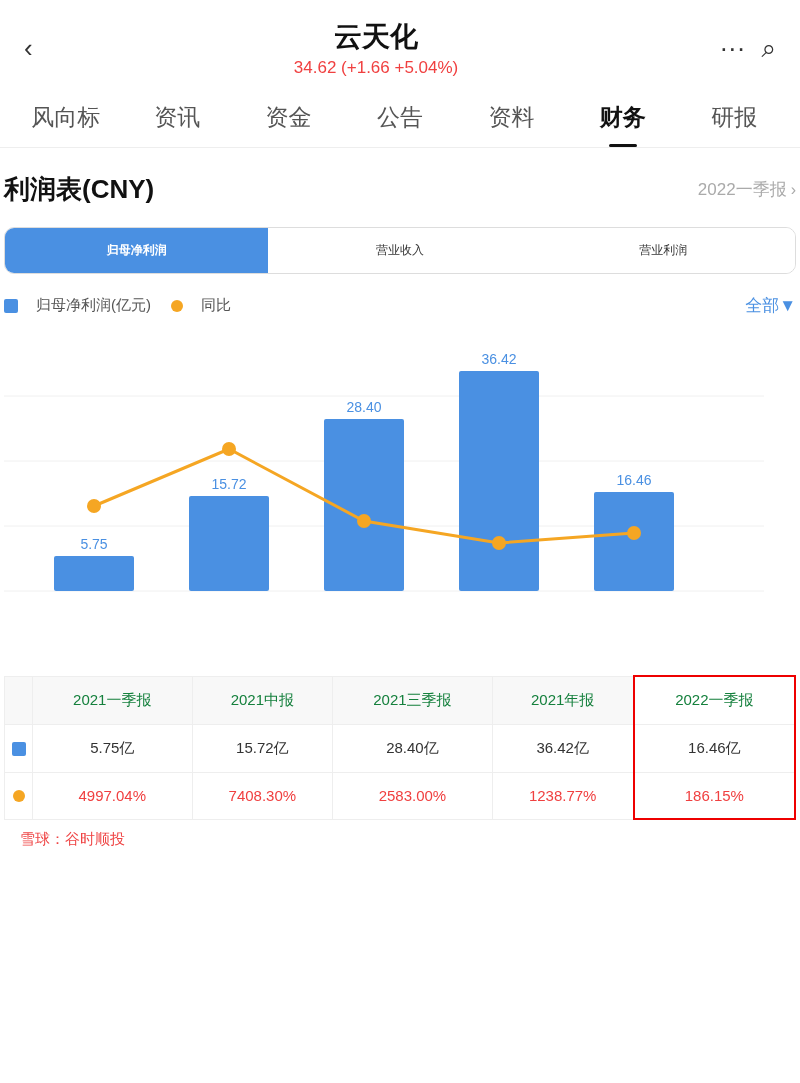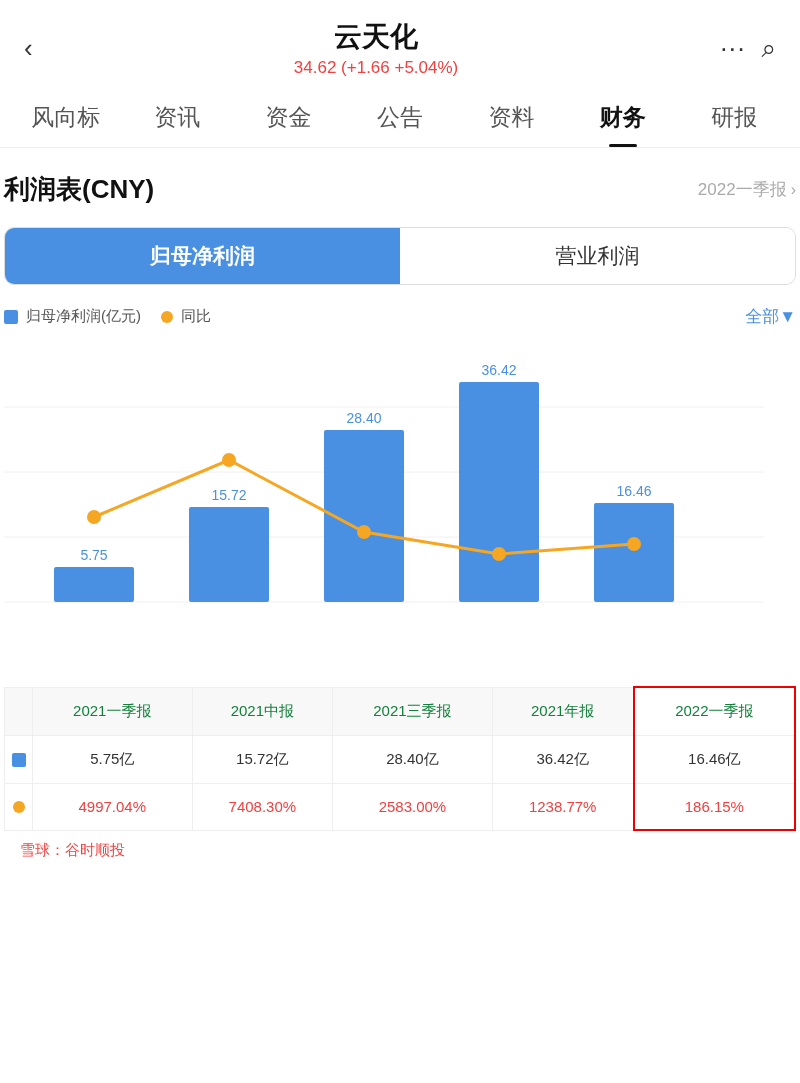--- a/index.html
+++ b/index.html
@@ -108,42 +108,42 @@
       display: flex;
       border: 1px solid #ddd;
       border-radius: 10px;
       overflow: hidden;
       margin-bottom: 20px;
     }
     .toggle-btn {
       flex: 1;
       text-align: center;
       padding: 14px 8px;
-      font-size: 21px;
+      font-size: 12px;
       cursor: pointer;
       color: #333;
       background: #fff;
     }
     .toggle-btn.active {
       background: #4A90E2;
       color: #fff;
       font-weight: 600;
     }
 
     
     .legend {
       display: flex;
       align-items: center;
       gap: 20px;
       margin-bottom: 14px;
     }
     .legend-item {
       display: flex;
       align-items: center;
-      gap: 8px;
+      gap: 18px;
       font-size: 15px;
       color: #555;
     }
     .legend-square {
       width: 14px;
       height: 14px;
       background: #4A90E2;
       border-radius: 2px;
     }
     .legend-dot {
@@ -257,20 +257,21 @@
   <div class="section-header">
     <div class="section-title">利润表(CNY)</div>
     <div class="section-period">
       <span>2022一季报</span>
       <span class="chevron">›</span>
     </div>
   </div>
 
   <div class="toggle-group">
     <div class="toggle-btn active">归母净利润</div>
+    <div class="toggle-btn">营业收入</div>
     <div class="toggle-btn">营业利润</div>
   </div>
 
   <div class="legend">
     <div class="legend-item">
       <div class="legend-square"></div>
       <span>归母净利润(亿元)</span>
     </div>
     <div class="legend-item">
       <div class="legend-dot"></div>

